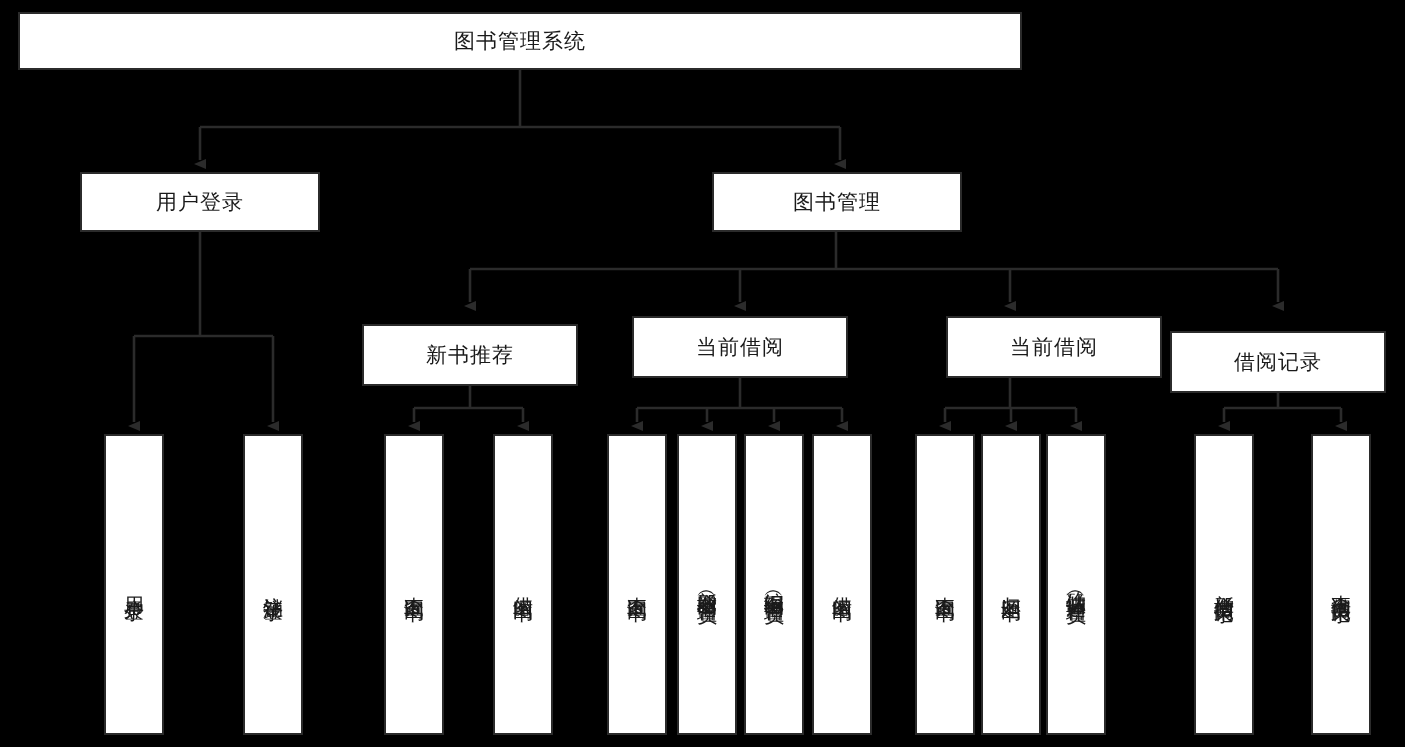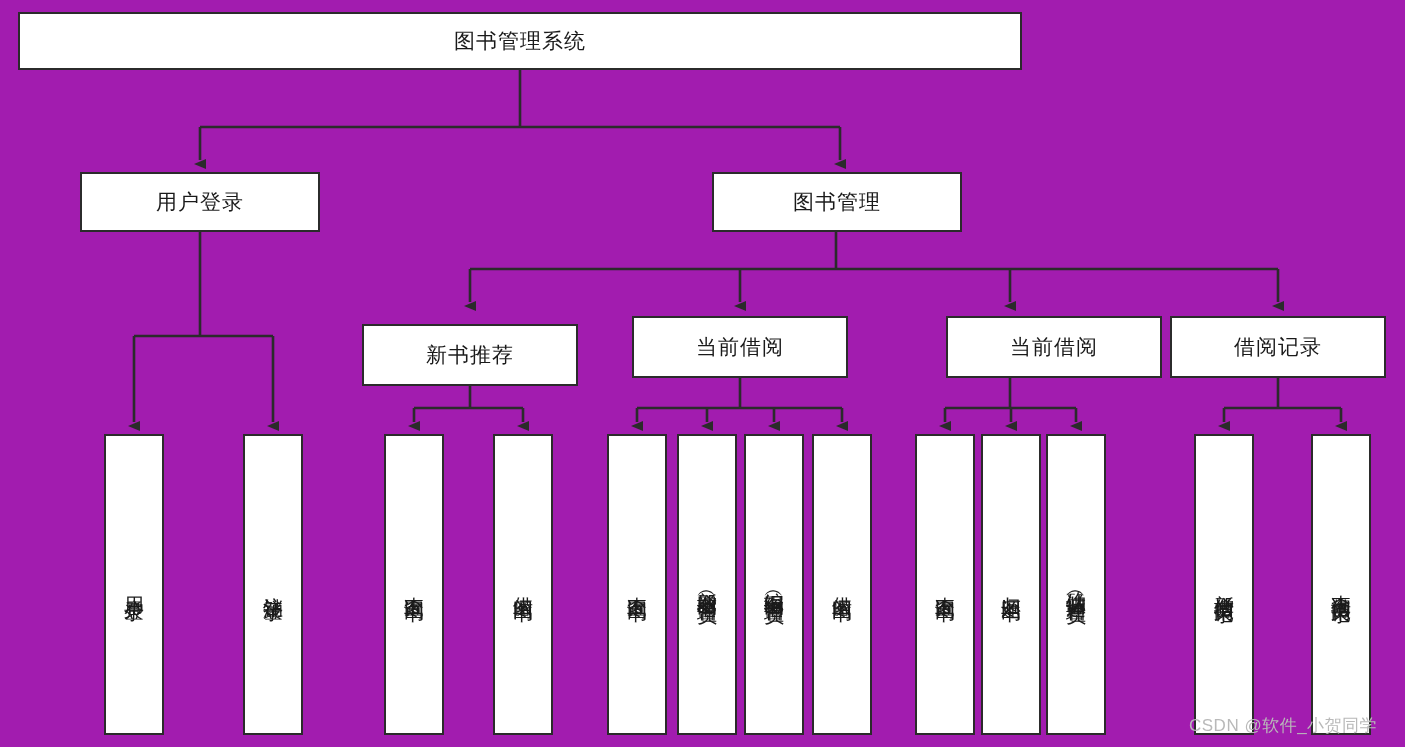--- a/index.html
+++ b/index.html
@@ -4,21 +4,21 @@
 <style>
   html, body {
     margin: 0;
     padding: 0;
     background: #ffffff;
   }
   #canvas {
     position: relative;
     width: 1405px;
     height: 747px;
-    background: #a21caf;
+    background: #000000;
     font-family: "Liberation Sans", "DejaVu Sans", sans-serif;
     overflow: hidden;
   }
   #wires {
     position: absolute;
     left: 0;
     top: 0;
     width: 1405px;
     height: 747px;
     pointer-events: none;
@@ -128,21 +128,21 @@
 
   <div class="node h" style="left:362px; top:316px; width:216px; height:62px;margin-top:8px;">
     <span>新书推荐</span>
   </div>
   <div class="node h" style="left:632px; top:316px; width:216px; height:62px;">
     <span>当前借阅</span>
   </div>
   <div class="node h" style="left:938px; top:316px; width:216px; height:62px;margin-left:8px;">
     <span>当前借阅</span>
   </div>
-  <div class="node h" style="left:1170px; top:316px; width:216px; height:62px;text-align:right;">
+  <div class="node h" style="left:1170px; top:331px; width:216px; height:62px;text-align:right;">
     <span>借阅记录</span>
   </div>
 
   <div class="node v" style="left:104px; top:434px; width:60px; height:301px;">
     <span>用户登录</span>
   </div>
   <div class="node v" style="left:243px; top:434px; width:60px; height:301px;">
     <span>注销登录</span>
   </div>
 
@@ -176,15 +176,14 @@
     <span>确认归还（管理员）</span>
   </div>
 
   <div class="node v" style="left:1194px; top:434px; width:60px; height:301px;">
     <span>新增借阅记录</span>
   </div>
   <div class="node v" style="left:1311px; top:434px; width:60px; height:301px;">
     <span>查询借阅记录</span>
   </div>
 
-  <div class="watermark">CSDN @软件_小贺同学</div>
 
 </div>
 
 </body></html>

